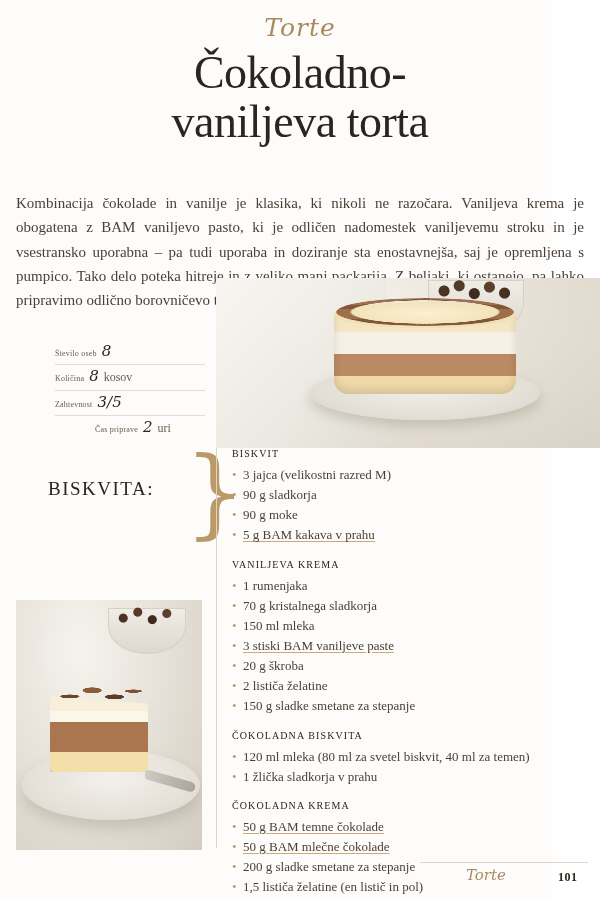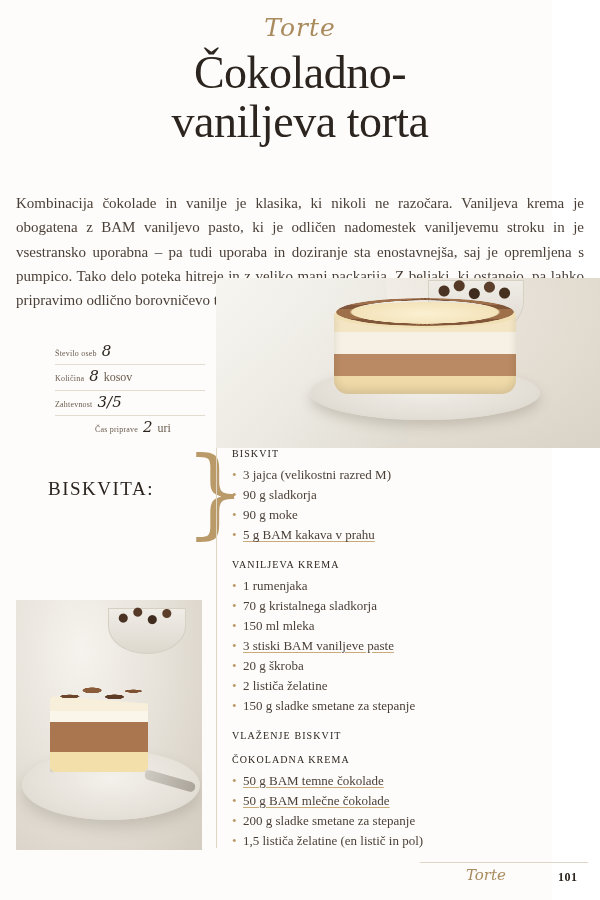--- a/index.html
+++ b/index.html
@@ -408,21 +408,25 @@
         <li>70 g kristalnega sladkorja</li>
         <li>150 ml mleka</li>
         <li class="u"><span class="hl">3 stiski BAM vaniljeve paste</span></li>
         <li>20 g škroba</li>
         <li>2 lističa želatine</li>
         <li>150 g sladke smetane za stepanje</li>
       </ul>
     </div>
 
     <div class="ing-group">
-      <div class="ing-title">VLAŽENJE BISKVIT</div>
+      <div class="ing-title">ČOKOLADNA BISKVITA</div>
+      <ul class="ing-list">
+        <li>120 ml mleka (80 ml za svetel biskvit, 40 ml za temen)</li>
+        <li>1 žlička sladkorja v prahu</li>
+      </ul>
     </div>
 
     <div class="ing-group">
       <div class="ing-title">ČOKOLADNA KREMA</div>
       <ul class="ing-list">
         <li class="u"><span class="hl">50 g BAM temne čokolade</span></li>
         <li class="u"><span class="hl">50 g BAM mlečne čokolade</span></li>
         <li>200 g sladke smetane za stepanje</li>
         <li>1,5 lističa želatine (en listič in pol)</li>
       </ul>

